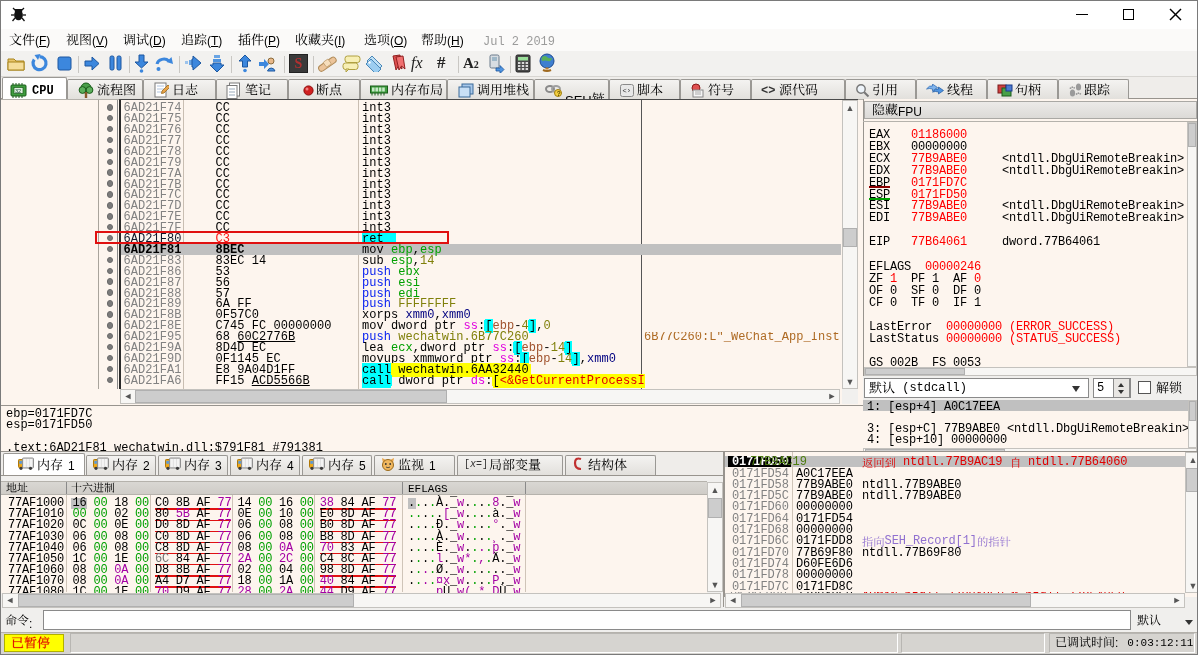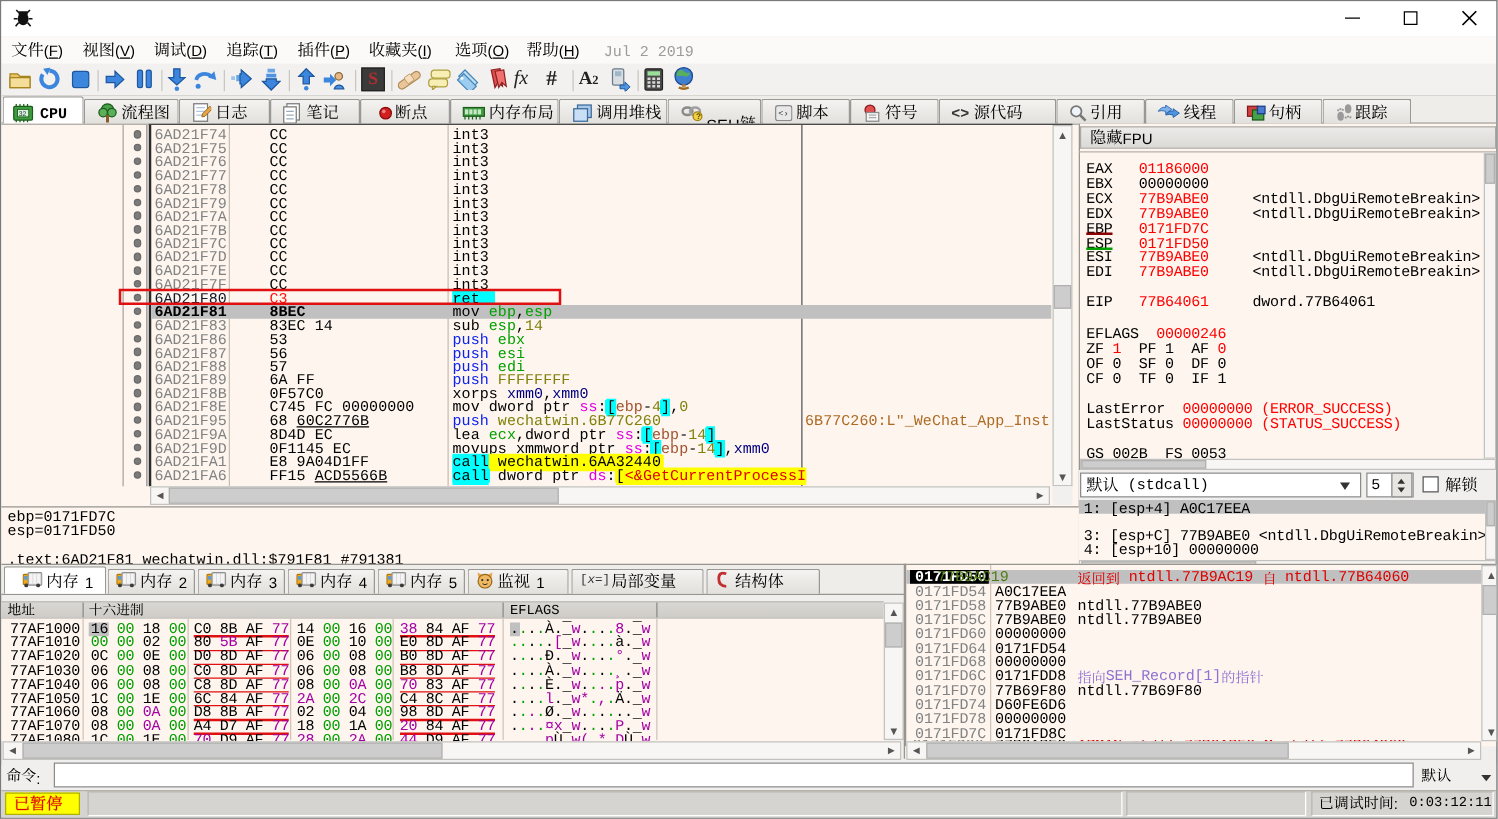--- a/index.html
+++ b/index.html
@@ -859,21 +859,21 @@
     <div class="ab mono dmp" style="left:339.6px;top:541.6px;color:#000">83</div>
     <div class="ab mono dmp" style="left:360.4px;top:541.6px;color:#000">AF</div>
     <div class="ab mono dmp" style="left:381.2px;top:541.6px;color:#a400a4">77</div>
     <div class="ab" style="left:318.8px;top:552.0px;width:76px;height:1.4px;background:#e01010"></div>
     <div class="ab mono dmp" style="left:407px;top:541.6px"><span style="color:#000">.</span><span style="color:#00a000">.</span><span style="color:#000">.</span><span style="color:#00a000">.</span><span style="color:#000">È</span><span style="color:#000">.</span><span style="color:#000">¯</span><span style="color:#a400a4">w</span><span style="color:#000">.</span><span style="color:#00a000">.</span><span style="color:#a400a4">.</span><span style="color:#00a000">.</span><span style="color:#a400a4">p</span><span style="color:#000">.</span><span style="color:#000">¯</span><span style="color:#a400a4">w</span></div>
     <div class="ab mono dmp" style="left:7px;top:552.8px;color:#000">77AF1050</div>
     <div class="ab mono dmp" style="left:71.6px;top:552.8px;color:#000">1C</div>
     <div class="ab mono dmp" style="left:92.4px;top:552.8px;color:#00a000">00</div>
     <div class="ab mono dmp" style="left:113.2px;top:552.8px;color:#000">1E</div>
     <div class="ab mono dmp" style="left:134.0px;top:552.8px;color:#00a000">00</div>
-    <div class="ab mono dmp" style="left:154.0px;top:552.8px;color:#000000">6C</div>
+    <div class="ab mono dmp" style="left:154.0px;top:552.8px;color:#737373">6C</div>
     <div class="ab mono dmp" style="left:174.8px;top:552.8px;color:#000">84</div>
     <div class="ab mono dmp" style="left:195.6px;top:552.8px;color:#000">AF</div>
     <div class="ab mono dmp" style="left:216.4px;top:552.8px;color:#a400a4">77</div>
     <div class="ab" style="left:154.0px;top:563.1px;width:76px;height:1.4px;background:#e01010"></div>
     <div class="ab mono dmp" style="left:236.4px;top:552.8px;color:#a400a4">2A</div>
     <div class="ab mono dmp" style="left:257.2px;top:552.8px;color:#00a000">00</div>
     <div class="ab mono dmp" style="left:278.0px;top:552.8px;color:#a400a4">2C</div>
     <div class="ab mono dmp" style="left:298.8px;top:552.8px;color:#00a000">00</div>
     <div class="ab mono dmp" style="left:318.8px;top:552.8px;color:#000">C4</div>
     <div class="ab mono dmp" style="left:339.6px;top:552.8px;color:#000">8C</div>
@@ -908,21 +908,21 @@
     <div class="ab mono dmp" style="left:134.0px;top:575.0px;color:#00a000">00</div>
     <div class="ab mono dmp" style="left:154.0px;top:575.0px;color:#000">A4</div>
     <div class="ab mono dmp" style="left:174.8px;top:575.0px;color:#000">D7</div>
     <div class="ab mono dmp" style="left:195.6px;top:575.0px;color:#000">AF</div>
     <div class="ab mono dmp" style="left:216.4px;top:575.0px;color:#a400a4">77</div>
     <div class="ab" style="left:154.0px;top:585.4px;width:76px;height:1.4px;background:#e01010"></div>
     <div class="ab mono dmp" style="left:236.4px;top:575.0px;color:#000">18</div>
     <div class="ab mono dmp" style="left:257.2px;top:575.0px;color:#00a000">00</div>
     <div class="ab mono dmp" style="left:278.0px;top:575.0px;color:#000">1A</div>
     <div class="ab mono dmp" style="left:298.8px;top:575.0px;color:#00a000">00</div>
-    <div class="ab mono dmp" style="left:318.8px;top:575.0px;color:#a400a4">20</div>
+    <div class="ab mono dmp" style="left:318.8px;top:575.0px;color:#a400a4">40</div>
     <div class="ab mono dmp" style="left:339.6px;top:575.0px;color:#000">84</div>
     <div class="ab mono dmp" style="left:360.4px;top:575.0px;color:#000">AF</div>
     <div class="ab mono dmp" style="left:381.2px;top:575.0px;color:#a400a4">77</div>
     <div class="ab" style="left:318.8px;top:585.4px;width:76px;height:1.4px;background:#e01010"></div>
     <div class="ab mono dmp" style="left:407px;top:575.0px"><span style="color:#000">.</span><span style="color:#00a000">.</span><span style="color:#a400a4">.</span><span style="color:#00a000">.</span><span style="color:#a400a4">¤</span><span style="color:#a400a4">x</span><span style="color:#000">¯</span><span style="color:#a400a4">w</span><span style="color:#000">.</span><span style="color:#00a000">.</span><span style="color:#000">.</span><span style="color:#00a000">.</span><span style="color:#a400a4">P</span><span style="color:#000">.</span><span style="color:#000">¯</span><span style="color:#a400a4">w</span></div>
     <div class="ab mono dmp" style="left:7px;top:586.2px;color:#000">77AF1080</div>
     <div class="ab mono dmp" style="left:71.6px;top:586.2px;color:#000">1C</div>
     <div class="ab mono dmp" style="left:92.4px;top:586.2px;color:#00a000">00</div>
     <div class="ab mono dmp" style="left:113.2px;top:586.2px;color:#000">1E</div>
     <div class="ab mono dmp" style="left:134.0px;top:586.2px;color:#00a000">00</div>

